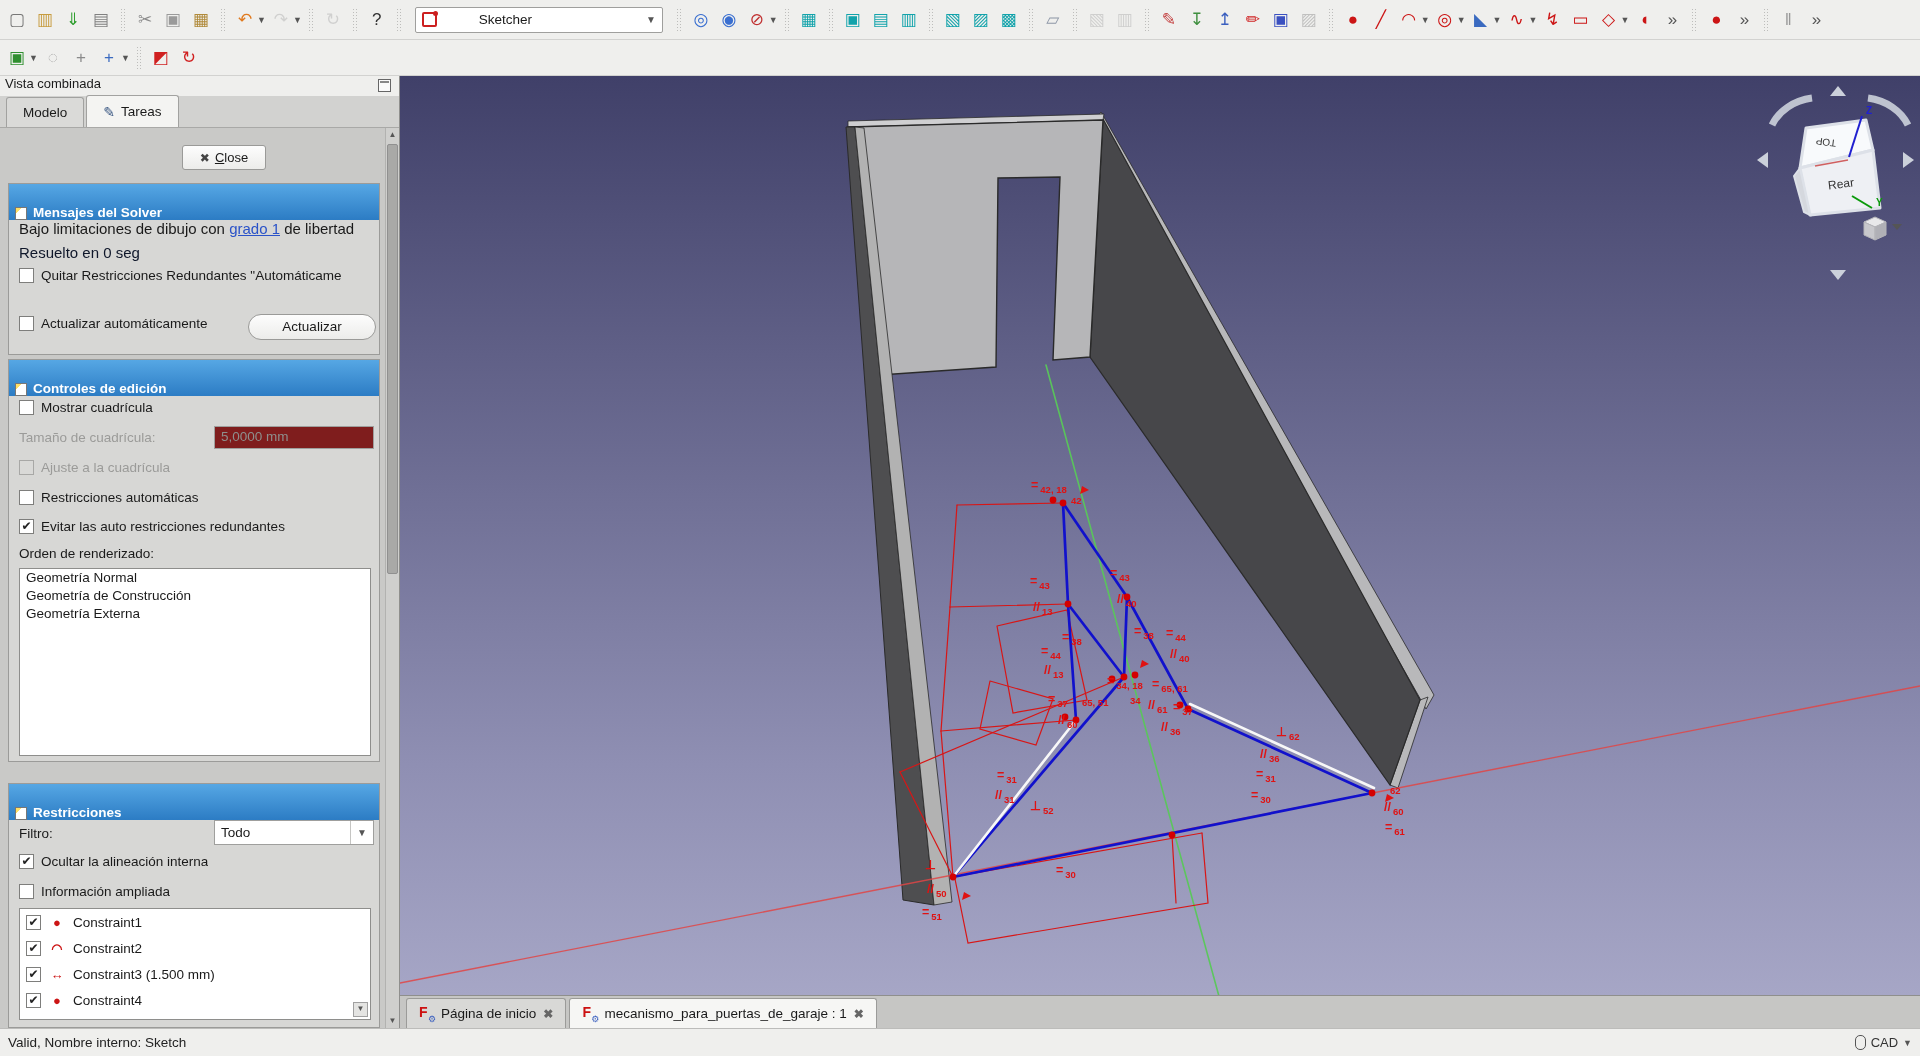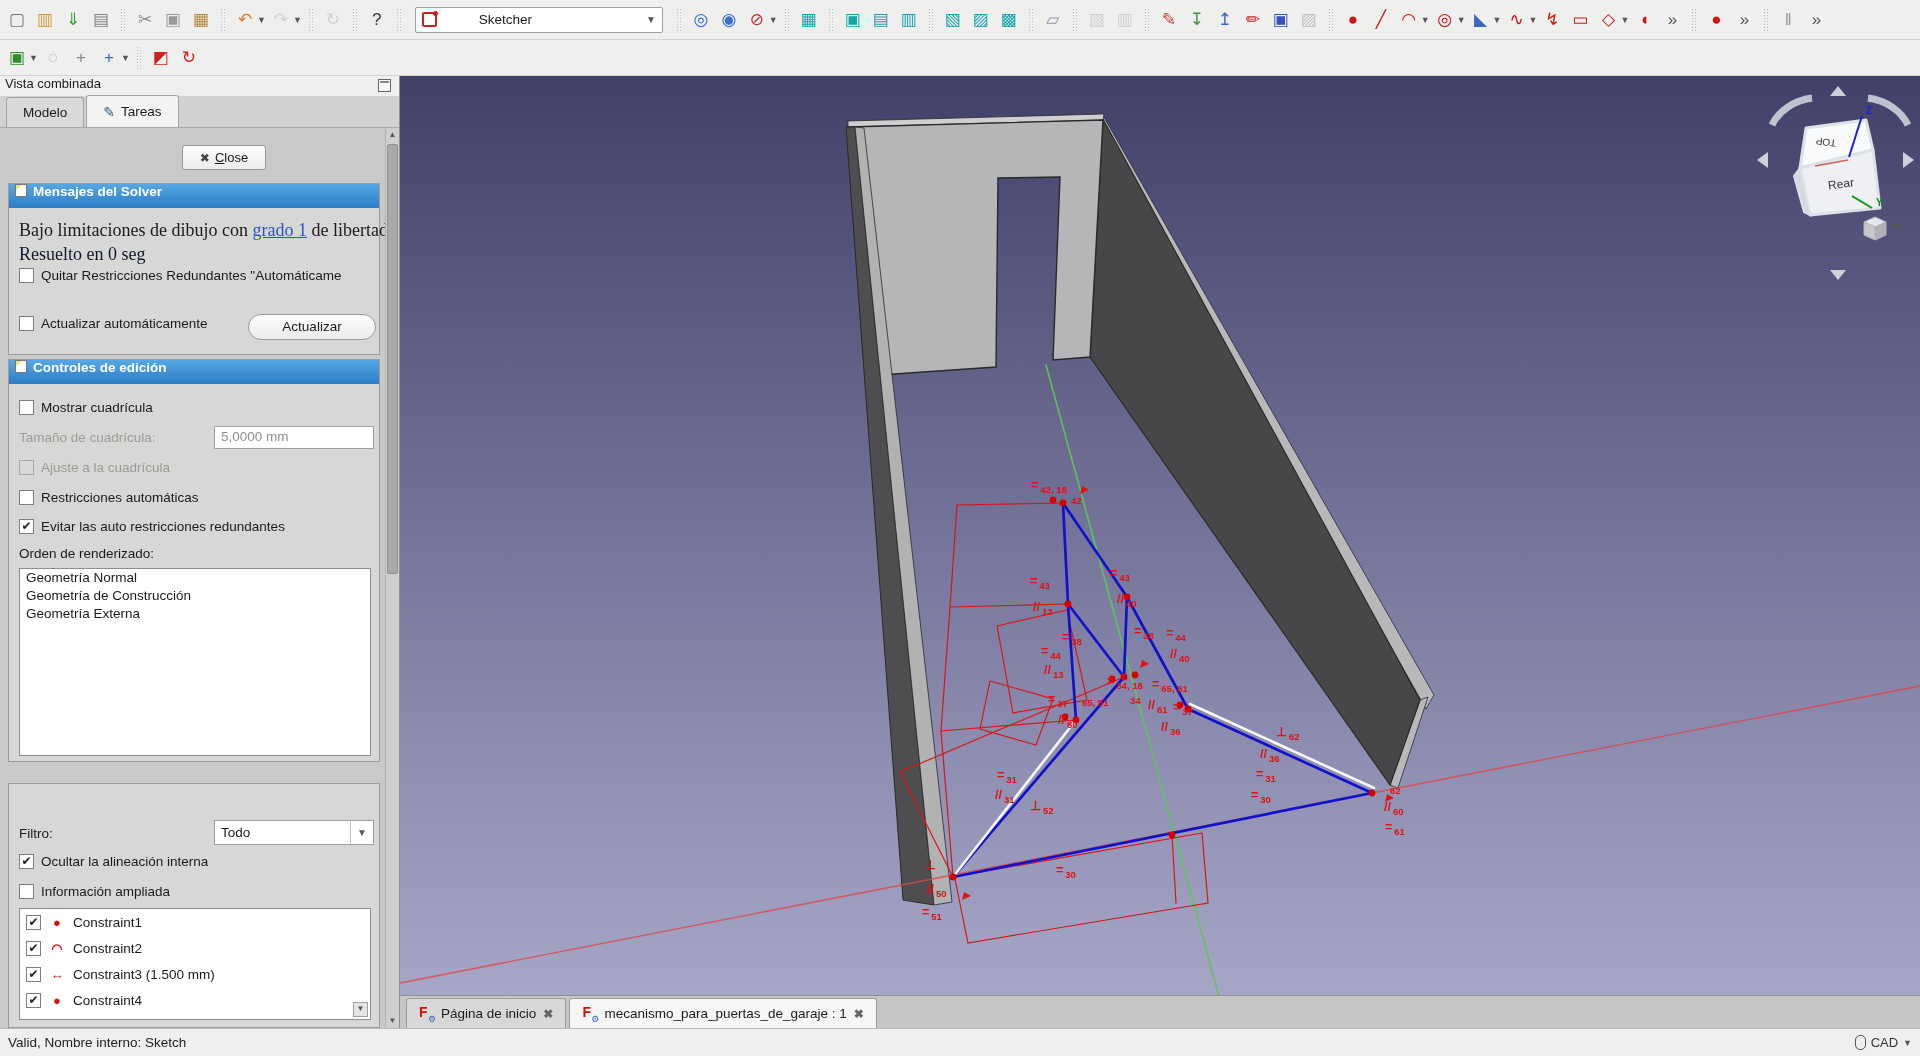--- a/index.html
+++ b/index.html
@@ -33,31 +33,31 @@
   
   #pscroll{position:absolute;right:0;top:52px;width:14px;height:900px;background:#cfcfcd;border-left:1px solid #b2b2b0;box-sizing:border-box;}
   #pscroll .thumb{position:absolute;left:1px;top:16px;width:11px;height:430px;background:#a9a9a7;border:1px solid #909090;border-radius:2px;box-sizing:border-box;}
   #pscroll .sarr{position:absolute;left:0;width:13px;height:14px;font-size:8px;color:#555;text-align:center;line-height:14px;}
   
   #closebtn{position:absolute;left:182px;top:17px;width:82px;height:23px;background:linear-gradient(#fdfdfd,#ececea);border:1px solid #9a9a98;border-radius:3px;display:flex;align-items:center;justify-content:center;gap:5px;font-size:13px;}
   #closebtn .x{color:#444;font-size:12px;}
   #closebtn u{text-decoration:underline;}
   
   .sect{position:absolute;left:8px;width:372px;background:#d7d7d5;border:1px solid #9b9b99;box-sizing:border-box;}
-  .shead{height:24px;background:linear-gradient(#56a7e4,#2c7cc4);color:#fff;font-weight:bold;font-size:13.5px;display:flex;align-items:flex-start;gap:6px;padding:0 6px;box-sizing:border-box;}
+  .shead{height:36px;background:linear-gradient(#56a7e4,#2c7cc4);color:#fff;font-weight:bold;font-size:13.5px;display:flex;align-items:flex-end;gap:6px;padding:0 6px;box-sizing:border-box;}
   .note{width:12px;height:13px;background:linear-gradient(135deg,#ffe066 0 4px,#ffffff 4px);border:1px solid #777;box-sizing:border-box;}
   .srow{position:absolute;left:10px;display:flex;align-items:center;gap:7px;white-space:nowrap;overflow:hidden;}
   .cb{width:15px;height:15px;background:#fff;border:1px solid #7e7e7c;box-sizing:border-box;flex:none;font-size:12px;line-height:13px;text-align:center;color:#222;}
   .cb.dis{background:#d9d9d7;border-color:#a8a8a6;}
   .dis-t{color:#9b9b99;}
-  .serif{font-family:Liberation Serif, serif;font-size:18px;justify-content:center;}
+  .serif{font-family:Liberation Sans, sans-serif;font-size:15px;justify-content:center;}
   .green-t{color:#0f172a;}
   a.dof{color:#2a52c8;text-decoration:underline;}
   .btn{background:linear-gradient(#fdfdfd,#ececea);border:1px solid #9a9a98;border-radius:13px;text-align:center;font-size:13.5px;}
-  .inputbox{border:1px solid #9f9f9d;background:#ffffff;color:#8e8e8c;padding:2px 6px;box-sizing:border-box;font-size:13.5px;}
+  .inputbox{border:1px solid #9f9f9d;background:#7f1d1d;color:#8e8e8c;padding:2px 6px;box-sizing:border-box;font-size:13.5px;}
   .combo{background:#fff;border:1px solid #9f9f9d;display:flex;align-items:center;padding:0 6px;box-sizing:border-box;}
   .combo .dd{margin-left:auto;color:#555;font-size:10px;border-left:1px solid #c5c5c3;padding-left:6px;height:100%;display:flex;align-items:center;}
   .listbox{position:absolute;background:#fff;border:1px solid #8e8e8c;box-sizing:border-box;font-size:13.5px;}
   .listbox .li{padding:0 6px;height:18px;line-height:18px;}
   
   .crow{display:flex;align-items:center;gap:8px;height:26px;padding-left:6px;}
   .cicon{color:#cc1515;font-size:13px;width:16px;text-align:center;font-weight:bold;}
   .ldown{position:absolute;right:2px;bottom:2px;width:13px;height:13px;background:#e4e4e2;border:1px solid #a0a0a0;font-size:8px;line-height:12px;text-align:center;color:#555;}
   
   #viewport{position:absolute;left:400px;top:76px;width:1520px;height:919px;}
@@ -371,20 +371,24 @@
         </div>
         <div class="srow" style="top:186px;">Orden de renderizado:</div>
         <div class="listbox" id="renderorder" style="left:10px;top:208px;width:352px;height:188px;">
             <div class="li">Geometría Normal</div>
             <div class="li">Geometría de Construcción</div>
             <div class="li">Geometría Externa</div>
           </div>
       </div>
 
       <div class="sect" id="sect3" style="top:655px;height:245px;">
+        <div class="shead">
+          <span class="note"></span>
+          <span>Restricciones</span>
+        </div>
         <div class="srow" style="top:42px;">Filtro:</div>
         <div class="combo" style="position:absolute;left:205px;top:36px;width:160px;height:25px;align-items:center;">
           <span>Todo</span>
           <span class="dd">▼</span>
         </div>
         <div class="srow" style="top:70px;">
           <span class="cb">✔</span>
           <span>Ocultar la alineación interna</span>
         </div>
         <div class="srow" style="top:100px;">

